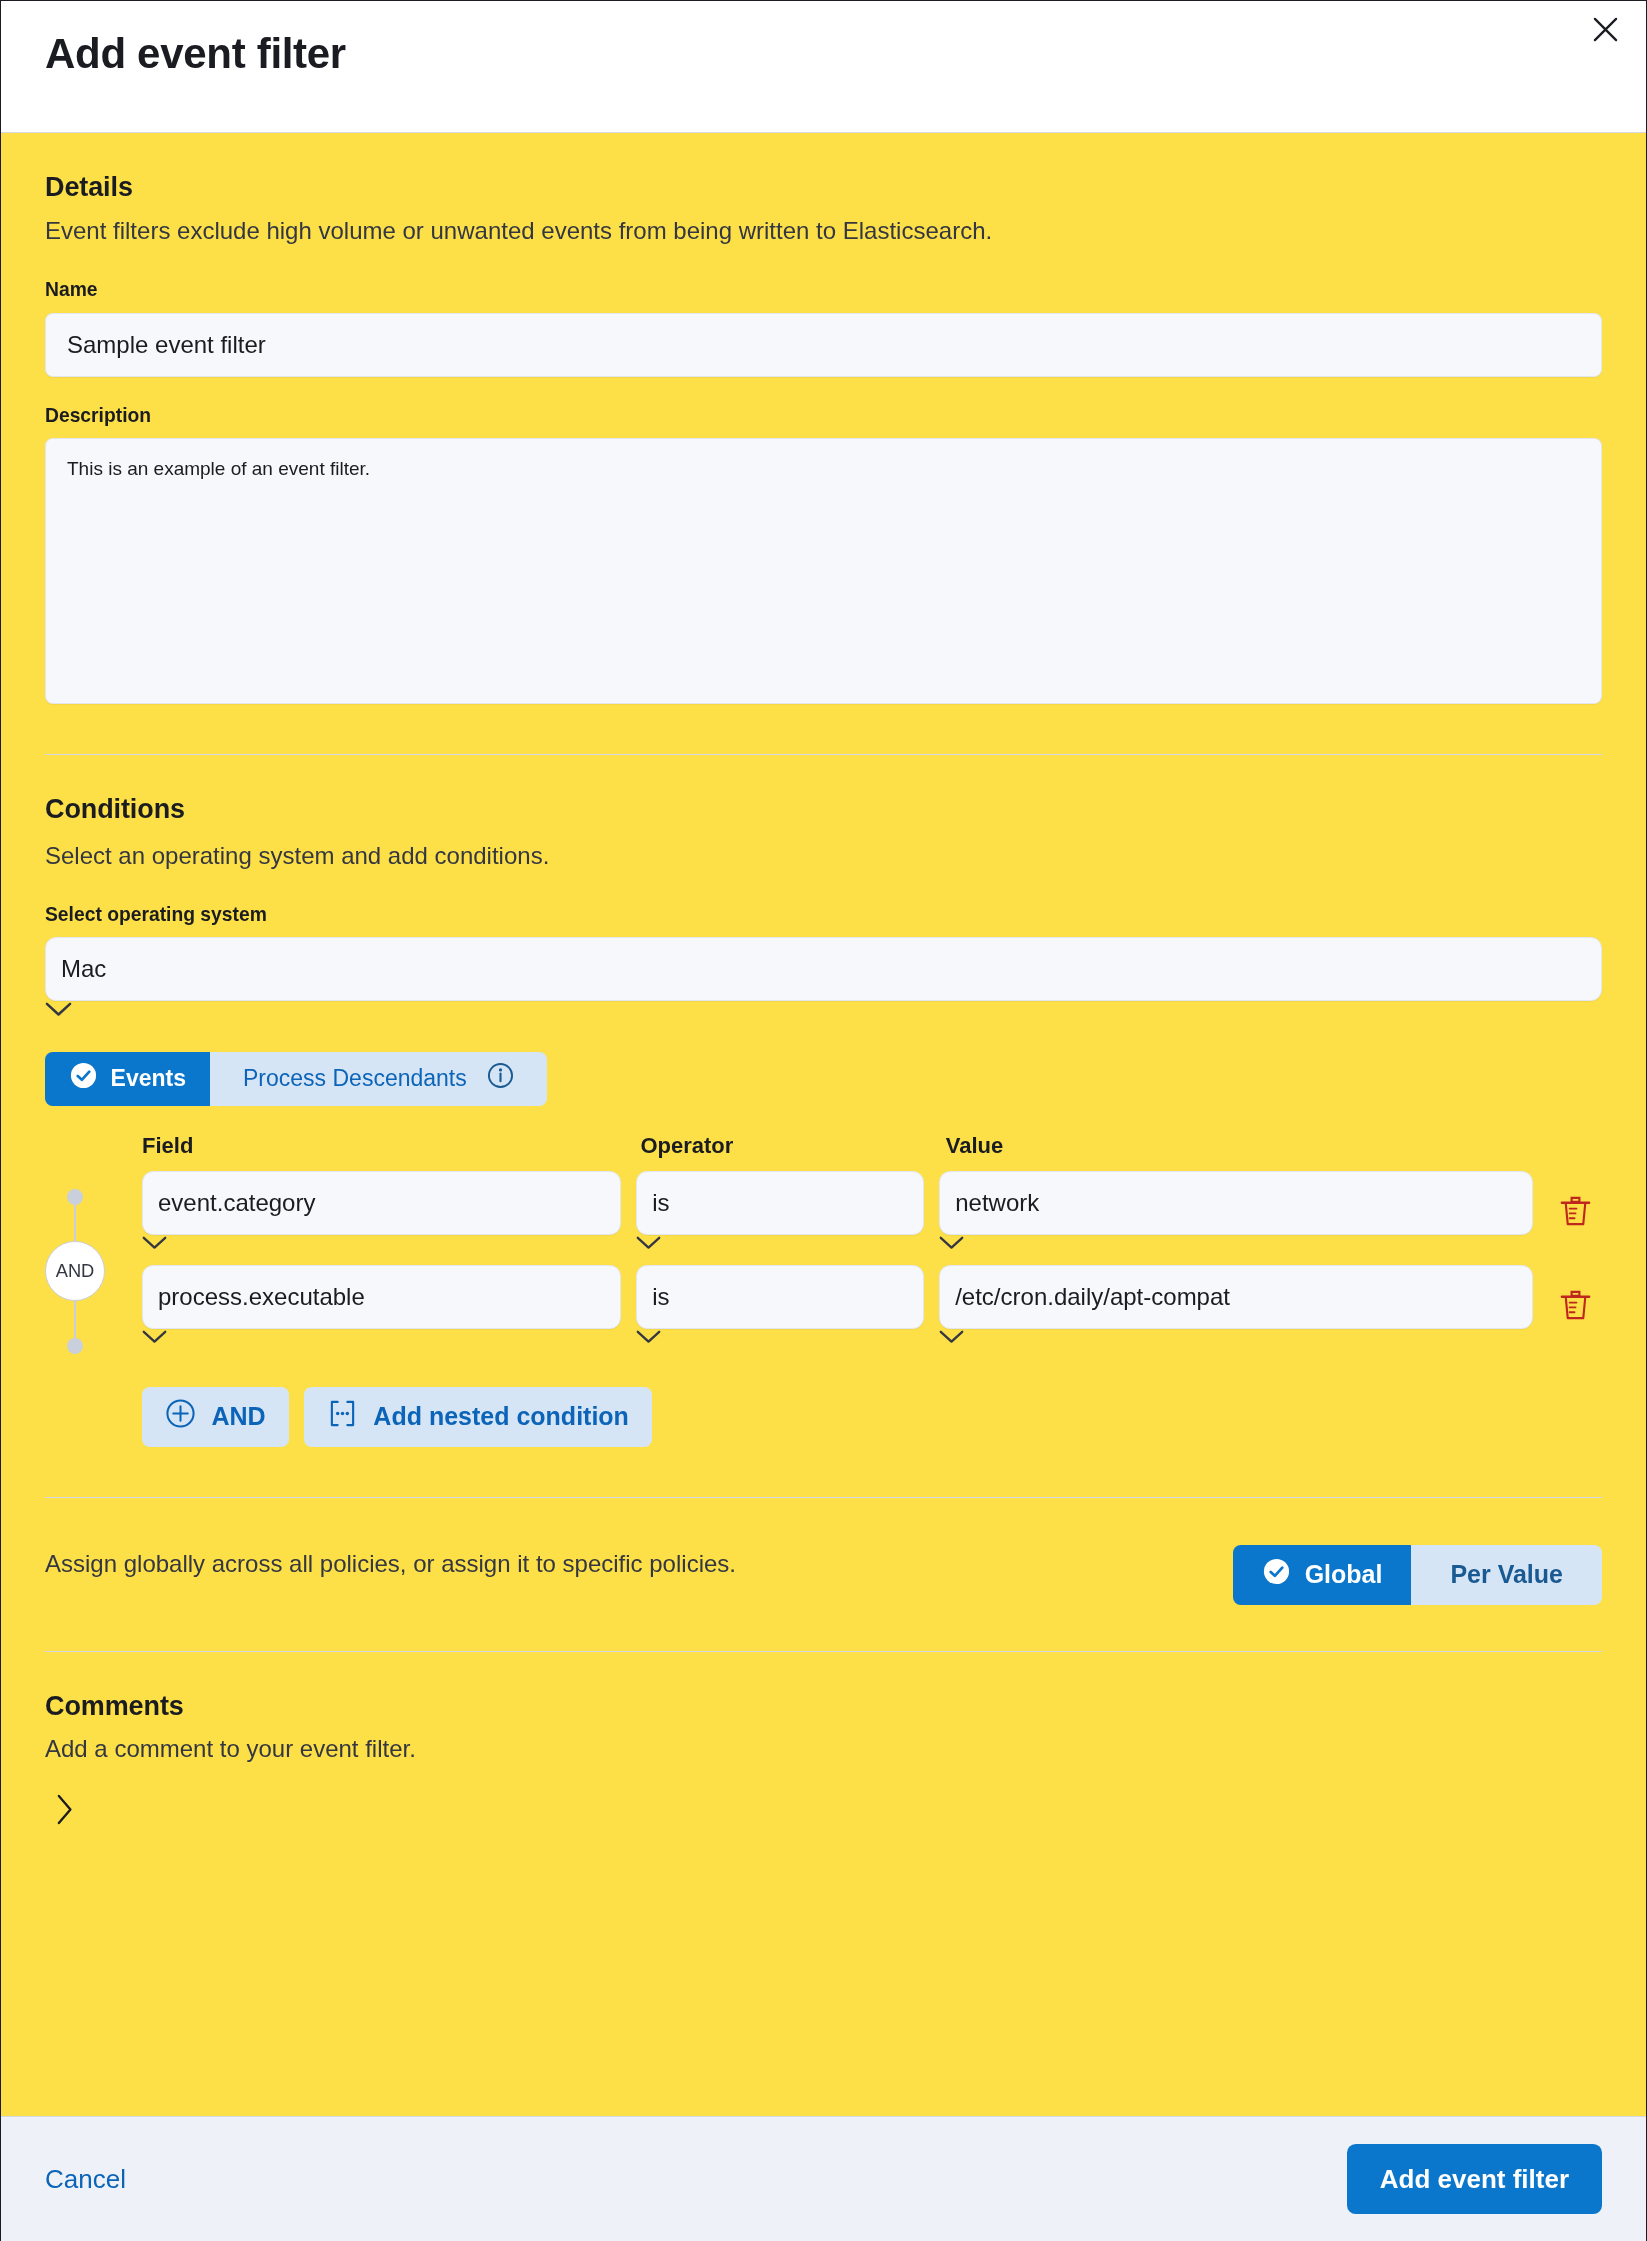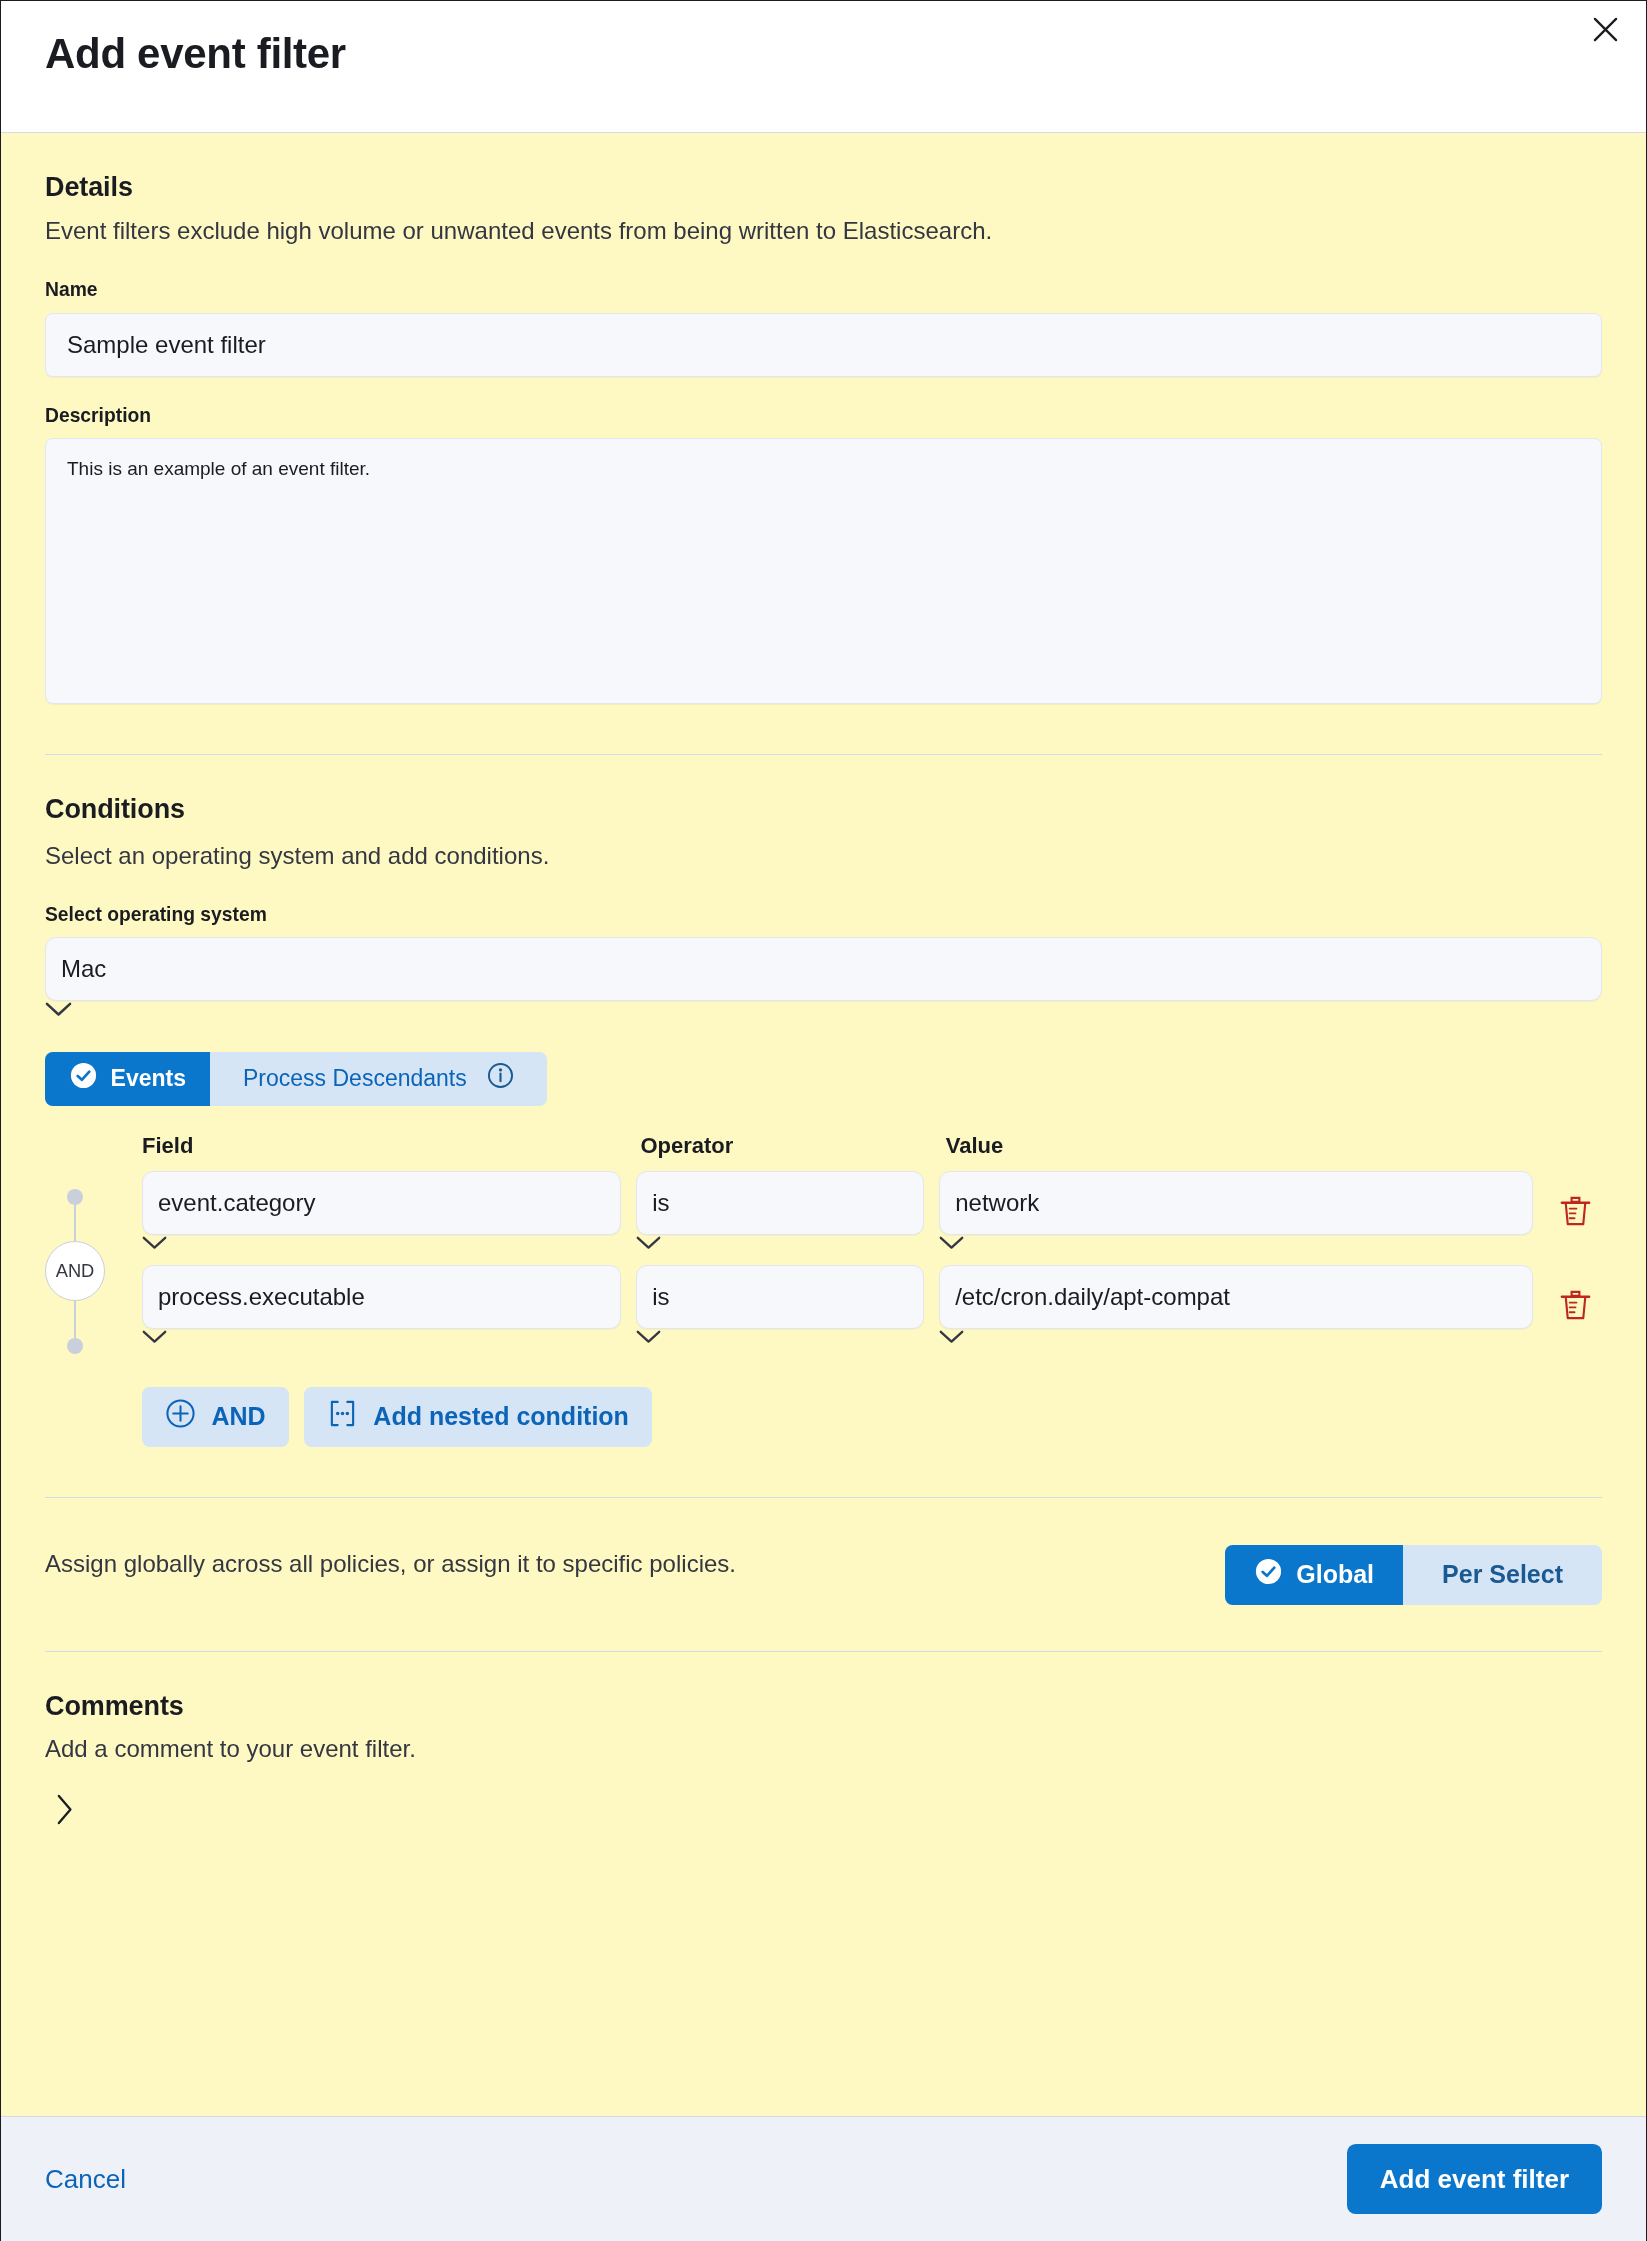--- a/index.html
+++ b/index.html
@@ -9,21 +9,21 @@
     height: 2242px;
     background: #ffffff;
     font-family: "Liberation Sans", sans-serif;
     -webkit-font-smoothing: antialiased;
   }
 
   .flyout {
     position: relative;
     width: 1647px;
     height: 2242px;
-    background: #fef9c3;
+    background: #fde047;
     border: 1.9px solid #1a1c21;
     display: flex;
     flex-direction: column;
     overflow: hidden;
   }
 
   
   .flyout-header {
     position: relative;
     height: 132px;
@@ -505,21 +505,21 @@
         <button class="assign-item selected">
           <span>
             <svg width="29" height="29" viewBox="0 0 30 30">
               <circle cx="15" cy="15" r="13" fill="#ffffff"></circle>
               <path d="M9 15.5 L13.3 19.5 L21 11" stroke="#0b77cc" stroke-width="2.8" fill="none" stroke-linecap="round" stroke-linejoin="round"></path>
             </svg>
           </span>
           <span>Global</span>
         </button>
         <button class="assign-item" style="padding:0 39px;">
-          <span>Per Select</span>
+          <span>Per Value</span>
         </button>
       </div>
     </div>
 
     <hr class="rule" style="margin-top:46px;">
 
     <div style="padding-top:39px;">
       <div class="section-title">Comments</div>
       <div class="section-sub" style="margin-top:11px;">Add a comment to your event filter.</div>
       <button class="chev-btn" style="margin-top:21px; margin-left:-5.8px;">

